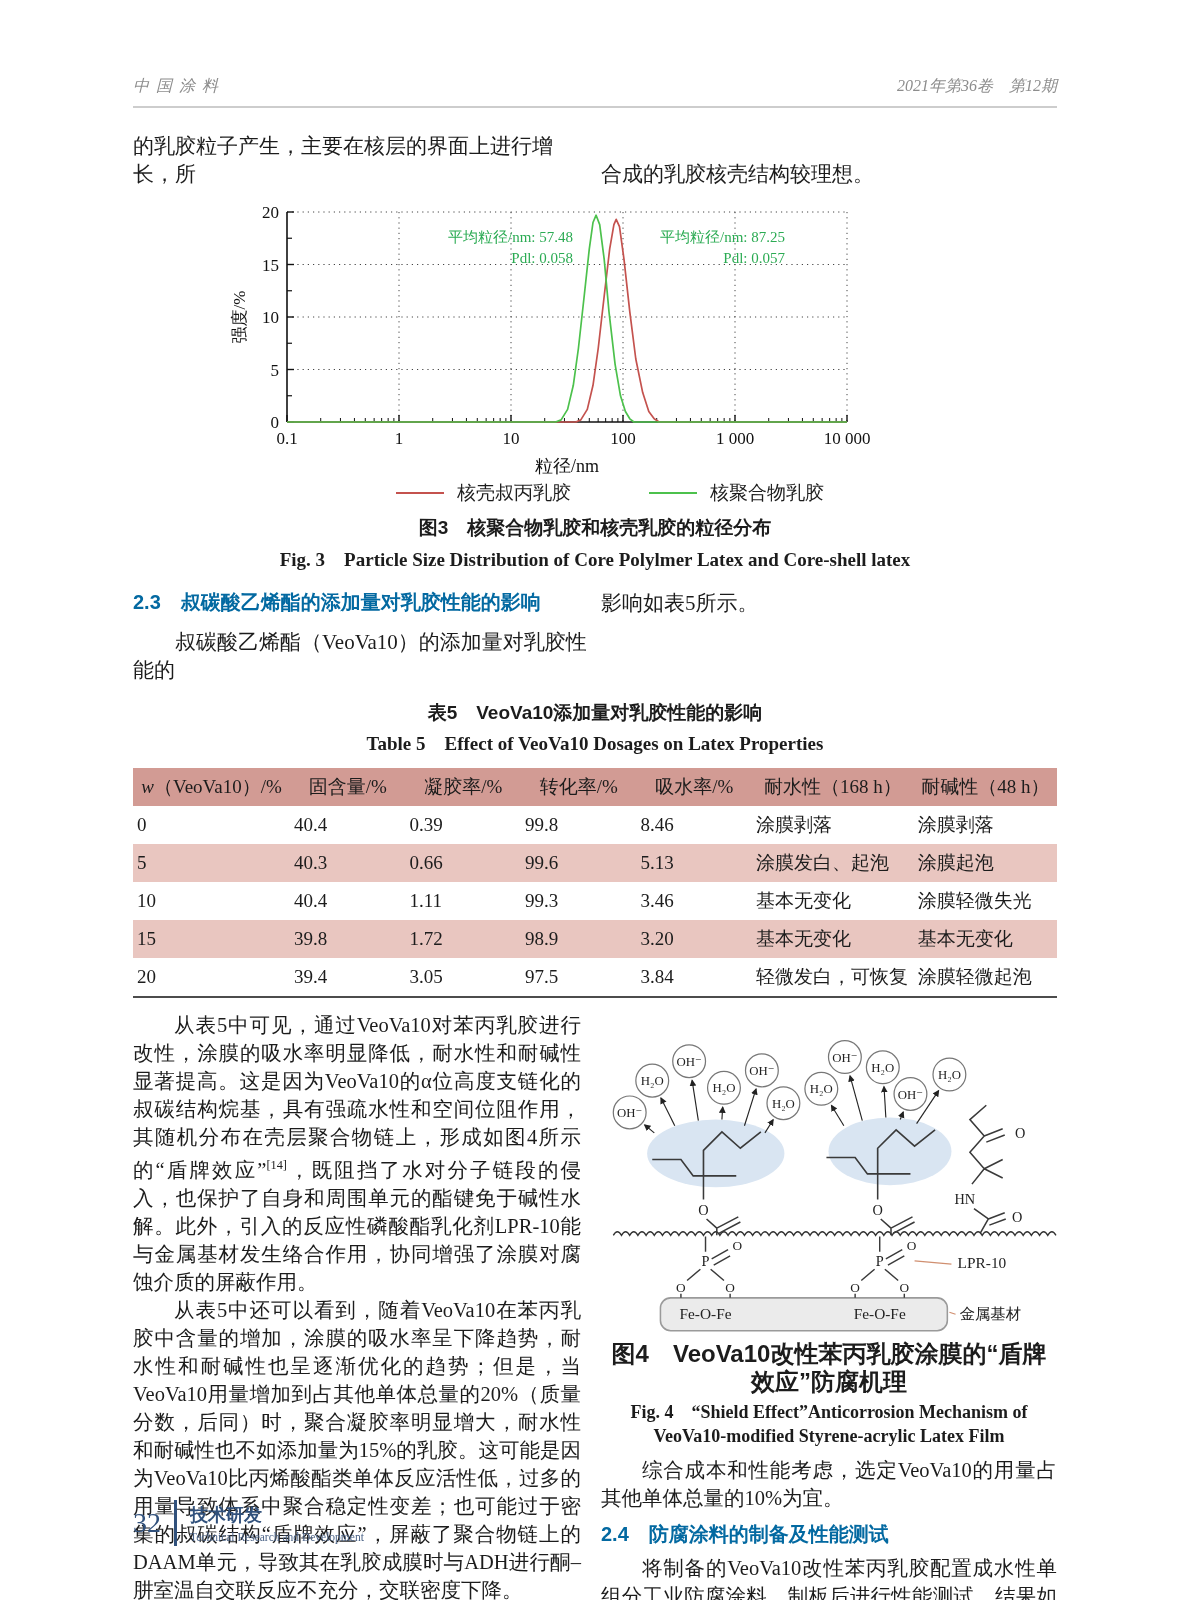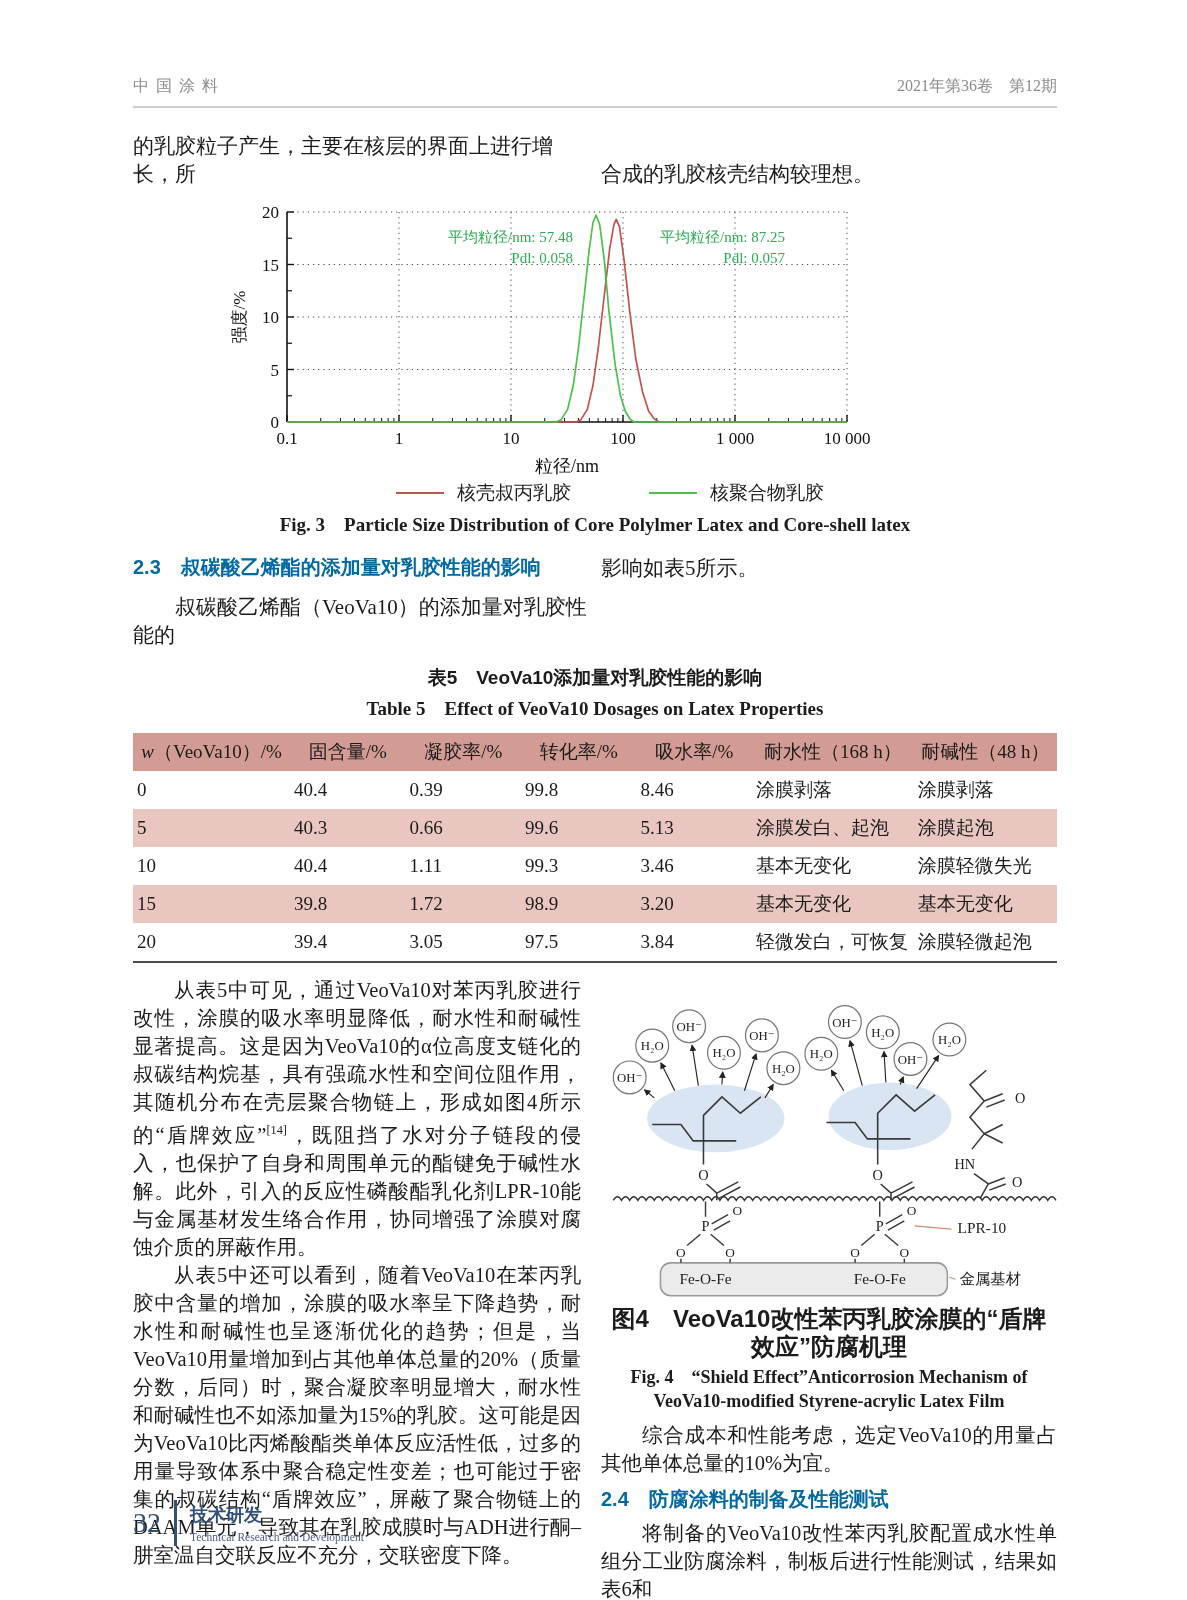--- a/index.html
+++ b/index.html
@@ -1,20 +1,20 @@
 <!DOCTYPE html>
 <html><head>
 <meta charset="utf-8">
 <style>
   html,body{margin:0;padding:0;background:#ffffff;}
   .page{position:relative;width:1187px;height:1600px;background:#fff;box-sizing:border-box;
         padding:76px 130px 0 133px;font-family:"Liberation Serif","DejaVu Serif",serif;color:#1c1c1c;overflow:hidden;}
   
   .pagehead{display:flex;justify-content:space-between;align-items:flex-end;color:#8d8d8d;
-            font-size:16px;padding-bottom:9px;border-bottom:2px solid #cdcdcd;}
+            font-size:16px;padding-bottom:9px;border-bottom:2px solid #cdcdcd;font-style:italic;}
   .journal-name{letter-spacing:7px;}
   
   .intro-row{display:flex;margin-top:24px;font-size:21px;align-items:flex-end;}
   .intro-row>div{flex:1;}
   .intro-row .right{padding-left:12px;}
   
   .fig3{margin-top:10px;}
   #chart-svg{display:block;margin-left:92px;}
   .legend-row{display:flex;justify-content:center;gap:78px;font-size:19px;margin-top:0px;margin-left:30px;}
   .legend-item{display:flex;align-items:center;gap:13px;}
@@ -164,20 +164,21 @@
     <div class="legend-row" id="legend-row">
         <span class="legend-item">
           <span class="legend-line" style="border-top-color: rgb(196, 82, 78);"></span>
           <span>核壳叔丙乳胶</span>
         </span>
         <span class="legend-item">
           <span class="legend-line" style="border-top-color: rgb(76, 193, 76);"></span>
           <span>核聚合物乳胶</span>
         </span>
       </div>
+    <div class="figcap-zh">图3　核聚合物乳胶和核壳乳胶的粒径分布</div>
     <div class="figcap-en">Fig. 3　Particle Size Distribution of Core Polylmer Latex and Core-shell latex</div>
   </div>
 
   <div class="section-row">
     <div>
       <h2 class="sec-head">
         <span>2.3</span>
         <span>叔碳酸乙烯酯的添加量对乳胶性能的影响</span>
       </h2>
       <p class="sec-first-line">叔碳酸乙烯酯（VeoVa10）的添加量对乳胶性能的</p>

